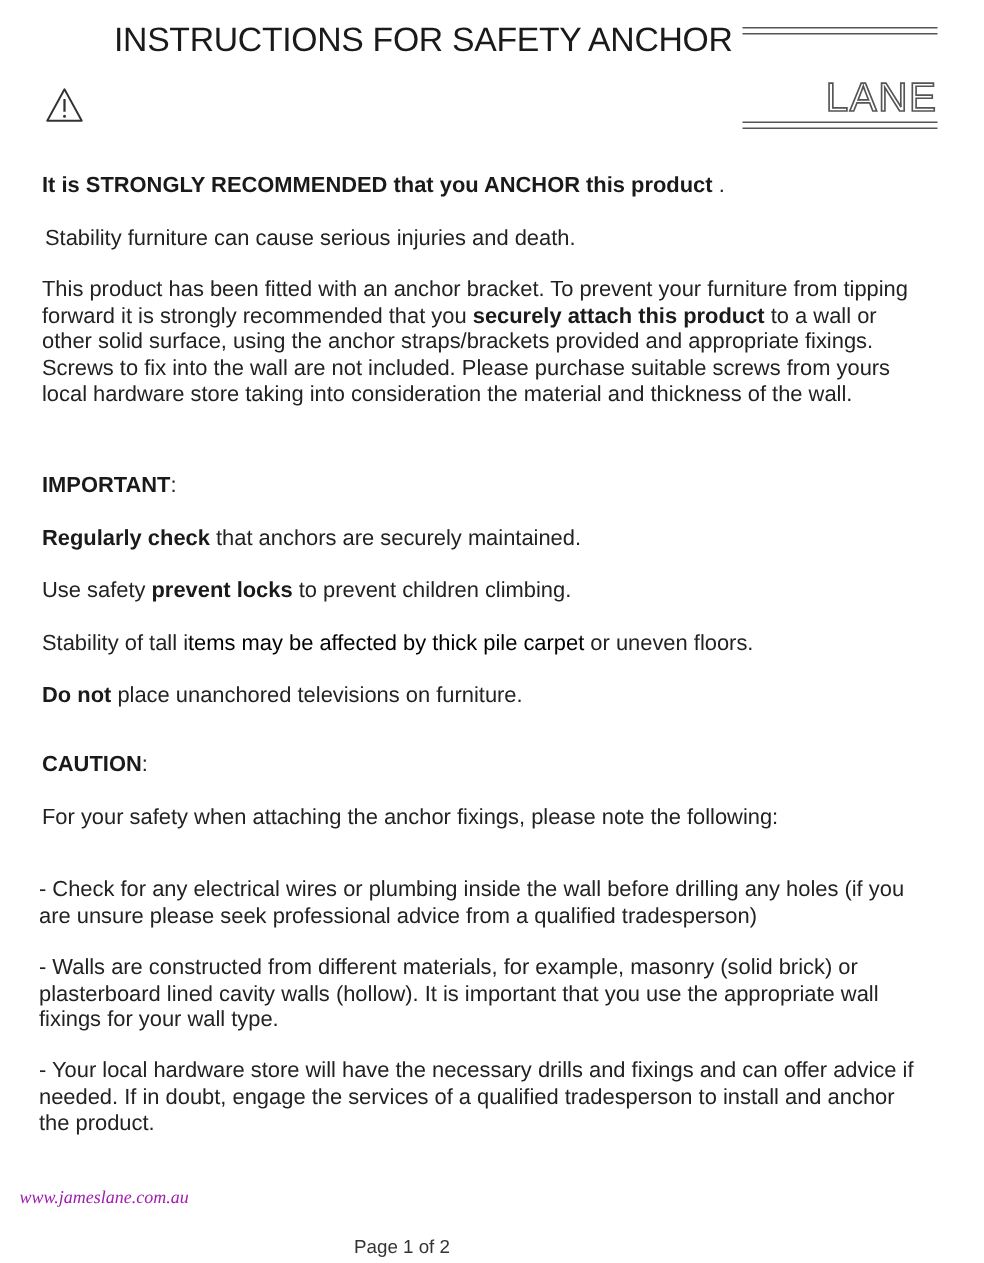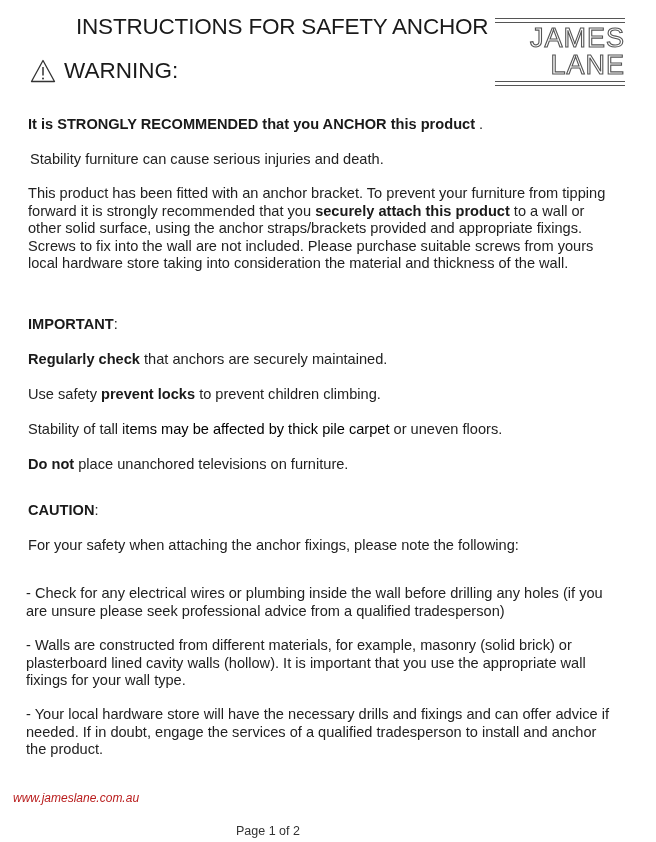--- a/index.html
+++ b/index.html
@@ -15,40 +15,38 @@
                 border-top: 1.5px solid #555; border-bottom: 1.5px solid #555; box-sizing: border-box; }
   .logo .rule.top { top: 0; }
   .logo .rule.bottom { bottom: 0; }
   .logo .word { position: absolute; right: 0; font-size: 27px; letter-spacing: 1px;
                 color: #fff; -webkit-text-stroke: 1.1px #555; line-height: 1; font-weight: normal; }
   .logo .w1 { top: 7px; }
   .logo .w2 { top: 34px; }
   .p { left: 28px; width: 590px; font-size: 14.6px; line-height: 17.5px; color: #222; }
   .b { font-weight: bold; color: #1a1a1a; }
   .navy { color: #000000; }
-  .url { left: 13px; top: 791px; font-size: 12px; font-style: italic; color: #b91c1c; }
+  .url { left: 13px; top: 791px; font-size: 12px; font-style: italic; color: #a21caf; font-family: Liberation Serif, serif; }
   .pagenum { left: 0; width: 536px; text-align: center; top: 824px; font-size: 12.5px; color: #333; }
 </style>
 </head>
 <body>
 
 <div class="abs title">INSTRUCTIONS FOR SAFETY ANCHOR</div>
 
 <div class="abs warn-row">
   <svg viewBox="0 0 26 24">
     <path d="M13 1.5 L24.5 22.5 L1.5 22.5 Z" fill="none" stroke="#333" stroke-width="1.3" stroke-linejoin="round"></path>
     <line x1="13" y1="8" x2="13" y2="16.5" stroke="#333" stroke-width="1.5"></line>
     <circle cx="13" cy="19.5" r="1" fill="#333"></circle>
   </svg>
-  <span class="warn-text">WARNING:</span>
 </div>
 
 <div class="abs logo">
   <div class="rule top"></div>
-  <div class="word w1">JAMES</div>
   <div class="word w2">LANE</div>
   <div class="rule bottom"></div>
 </div>
 
 <div class="abs p" style="top:116px;"><span class="b">It is STRONGLY RECOMMENDED that you ANCHOR this product</span><span> .</span></div>
 
 <div class="abs p" style="top:151px; left:30px;">Stability furniture can cause serious injuries and death.</div>
 
 <div class="abs p" style="top:185px;"><span>This product has been fitted with an anchor bracket. To prevent your furniture from tipping forward it is strongly recommended that you </span><span class="b">securely attach this product</span><span> to a wall or other solid surface, using the anchor straps/brackets provided and appropriate fixings. Screws to fix into the wall are not included. Please purchase suitable screws from yours local hardware store taking into consideration the material and thickness of the wall.</span></div>
 

